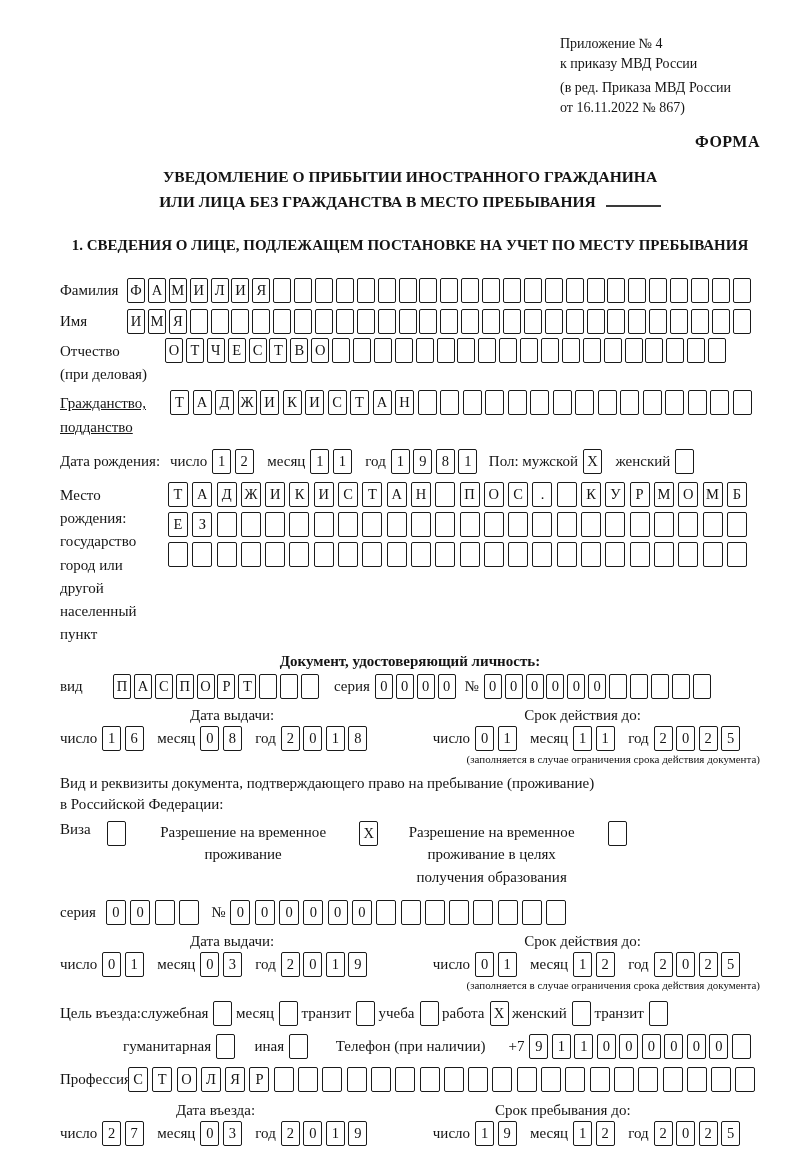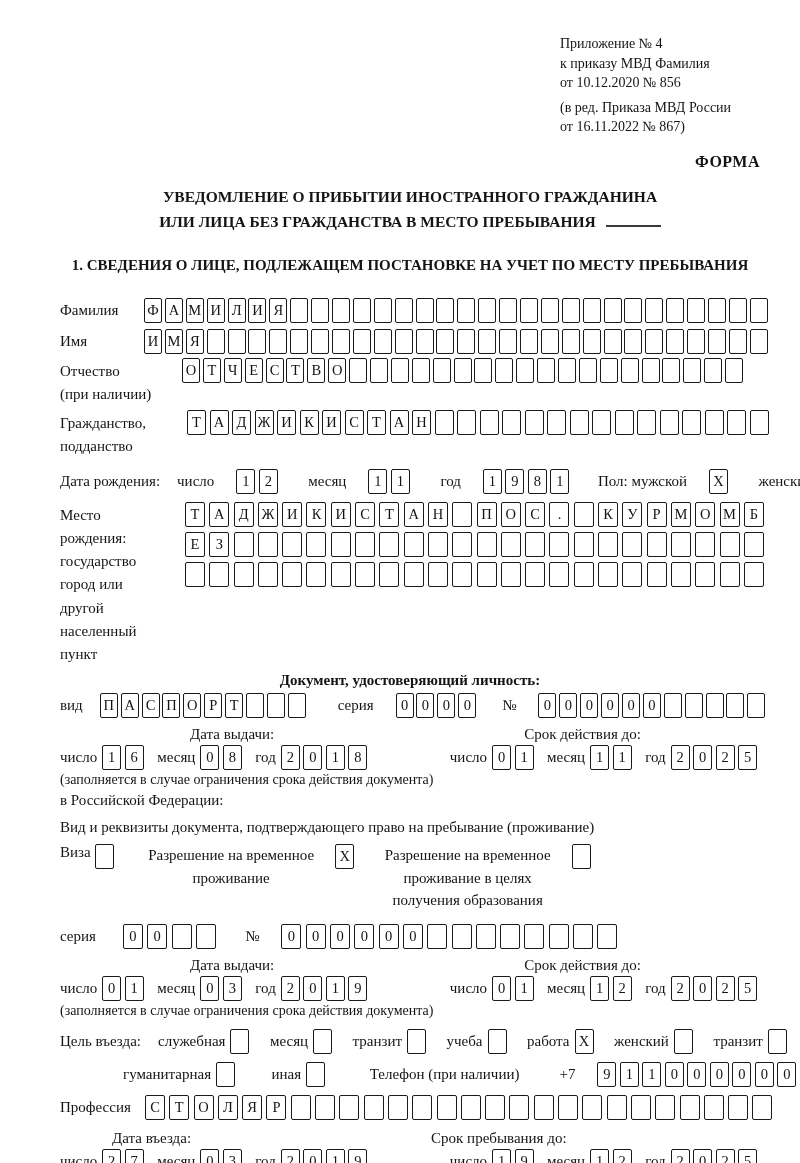--- a/index.html
+++ b/index.html
@@ -14,64 +14,63 @@
 
   .hdr-note { margin-left:500px; font-size:14px; line-height:1.4; }
   .hdr-gap { height:5px; }
   .forma { text-align:right; font-weight:bold; font-size:16px; margin-top:16px; letter-spacing:.5px; }
 
   .title { text-align:center; font-weight:bold; font-size:15.5px; line-height:1.6; margin-top:14px; }
   .blank { display:inline-block; width:55px; border-bottom:2px solid #3a3a3a; margin-left:10px; height:14px; }
 
   .sec-head { font-weight:bold; font-size:15px; margin-top:22px; text-align:center; white-space:nowrap; }
 
-  .row { display:flex; align-items:flex-start; margin-top:6px;gap:17px; }
+  .row { display:flex; align-items:flex-start; margin-top:6px; }
   .lbl { padding-top:4px; white-space:nowrap; flex:none; }
   .lbl-multi { line-height:1.55; flex:none; padding-top:2px; }
-  .w67{width:67px;} .w105{width:105px;} .w110{width:110px;} .w108{width:108px;} .w68{width:68px;}
+  .w67{width:67px;} .w105{width:105px;} .w110{width:110px;text-decoration:underline;} .w108{width:108px;} .w68{width:68px;}
 
   .cells { display:flex; flex:none; flex-wrap:nowrap; }
   .cell {
     flex:none; width:18px; height:25px;
     border:1.6px solid #1a1a1a; border-radius:2px;
     margin-right:2.9px; text-align:center; line-height:22px; font-size:14.5px;
     background:#fff;
   }
   .sz19 .cell { width:19px; margin-right:3.5px; }
   .sz20 .cell { width:20px; margin-right:4.3px; }
   .stack { display:flex; flex-direction:column; }
   .stack .cells { margin-top:0; }
   .stack .cells + .cells { margin-top:5px; }
 
   .dg { display:flex; align-items:center; }
   .dg .dlbl { margin:0 5px 0 10px; white-space:nowrap; }
   .dg .dlbl.first { margin-left:0; }
   .dg2 { margin-left:62px; }
   .dates-head { display:flex; margin-top:8px; }
   .dates-row { margin-top:2px; align-items:center; }
-  .note { font-size:14px; margin-top:2px; }
+  .note { font-size:11px; text-align:right; margin-top:2px; }
 
   .opt-row { display:flex; align-items:flex-start; margin-top:8px; }
-  .opt { display:flex; align-items:flex-start; }
+  .opt { display:flex; align-items:flex-start;gap:12px; }
   .opt .cells { margin-left:8px; margin-top:0; }
   .opt-lbl-c { text-align:center; line-height:1.5; width:192px; }
 
   .p-item { display:flex; align-items:center; margin-left:0; }
   .p-item .cells { margin-left:5px; }
   .inline-lbl { white-space:nowrap; }
 </style>
 </head>
 <body>
 
 <div class="page">
 
   <div class="hdr-note">
     <div>Приложение № 4</div>
-    <div>к приказу МВД Фамилия</div>
-    <div>от 10.12.2020 № 856</div>
+    <div>к приказу МВД России</div>
     <div class="hdr-gap"></div>
     <div>(в ред. Приказа МВД России</div>
     <div>от 16.11.2022 № 867)</div>
   </div>
 
   <div class="forma">ФОРМА</div>
 
   <div class="title">
     <div>УВЕДОМЛЕНИЕ О ПРИБЫТИИ ИНОСТРАННОГО ГРАЖДАНИНА</div>
     <div><span>ИЛИ ЛИЦА БЕЗ ГРАЖДАНСТВА В МЕСТО ПРЕБЫВАНИЯ</span><span class="blank"></span></div>
@@ -147,21 +146,21 @@
         <span class="cell"></span>
         <span class="cell"></span>
         <span class="cell"></span>
         <span class="cell"></span>
       </div>
   </div>
 
   <div class="row" style="margin-top:4px">
     <div class="lbl-multi w105">
       <div>Отчество</div>
-      <div>(при наличии)</div>
+      <div>(при деловая)</div>
     </div>
     <div class="cells">
         <span class="cell">О</span>
         <span class="cell">Т</span>
         <span class="cell">Ч</span>
         <span class="cell">Е</span>
         <span class="cell">С</span>
         <span class="cell">Т</span>
         <span class="cell">В</span>
         <span class="cell">О</span>
@@ -418,22 +417,22 @@
       <div class="cells sz19">
           <span class="cell">2</span>
           <span class="cell">0</span>
           <span class="cell">2</span>
           <span class="cell">5</span>
         </div>
     </div>
   </div>
   <div class="note">(заполняется в случае ограничения срока действия документа)</div>
 
+  <div style="margin-top:10px">Вид и реквизиты документа, подтверждающего право на пребывание (проживание)</div>
   <div style="margin-top:4px">в Российской Федерации:</div>
-  <div style="margin-top:10px">Вид и реквизиты документа, подтверждающего право на пребывание (проживание)</div>
 
   <div class="opt-row">
     <div class="opt">
       <span>Виза</span>
       <div class="cells sz19" style="margin-left:4px">
           <span class="cell"></span>
         </div>
     </div>
     <div class="opt" style="margin-left:18px">
       <div class="opt-lbl-c">Разрешение на временное проживание</div>
@@ -623,21 +622,21 @@
         <span class="cell"></span>
         <span class="cell"></span>
         <span class="cell"></span>
         <span class="cell"></span>
         <span class="cell"></span>
         <span class="cell"></span>
       </div>
   </div>
 
   <div class="dates-head" style="margin-top:10px">
-    <span style="margin-left:52px">Дата въезда:</span>
+    <span style="margin-left:116px">Дата въезда:</span>
     <span style="margin-left:240px">Срок пребывания до:</span>
   </div>
   <div class="row dates-row">
     <div class="dg">
       <span class="dlbl first">число</span>
       <div class="cells sz19">
           <span class="cell">2</span>
           <span class="cell">7</span>
         </div>
       <span class="dlbl">месяц</span>

